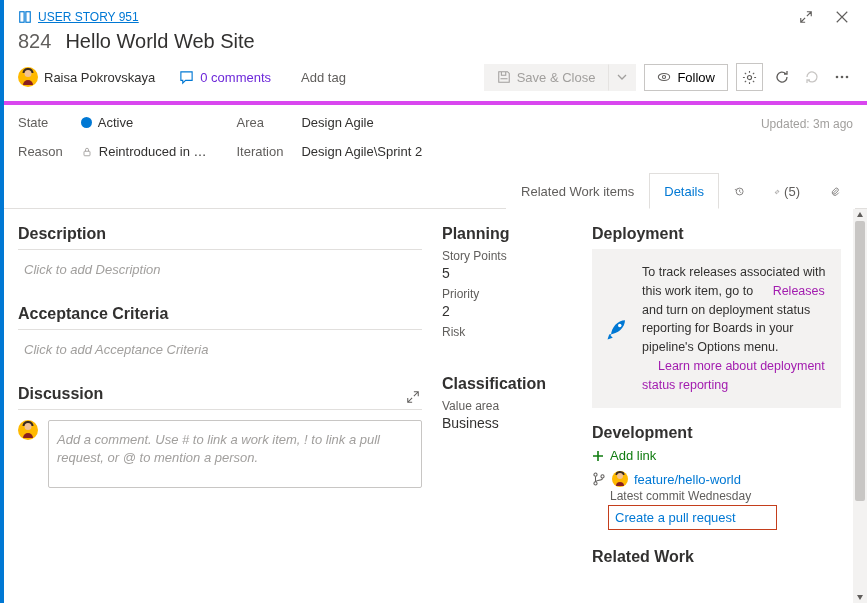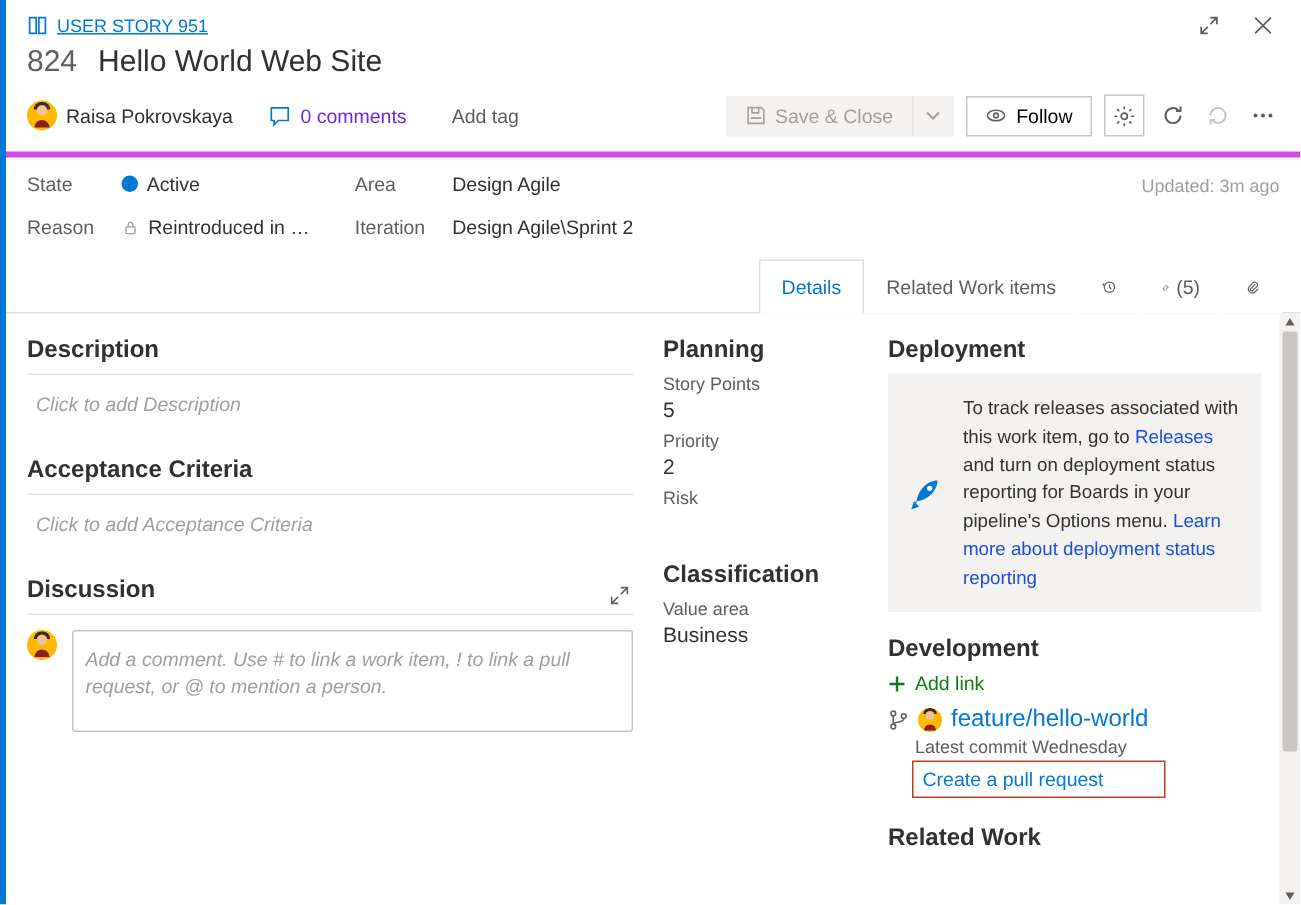--- a/index.html
+++ b/index.html
@@ -60,24 +60,24 @@
   .scrollbar::after { bottom:3px; border-top:5px solid #605e5c; }
   h3.section { font-size:16px; font-weight:600; margin-bottom:6px; }
   .divider { border:none; border-top:1px solid #e1dfdd; margin-bottom:10px; }
   .placeholder { color:#a19f9d; font-style:italic; padding:2px 0 28px 6px; font-size:13px; }
   .discussion-head { display:flex; align-items:center; justify-content:space-between; }
   .comment-box { display:flex; gap:10px; margin-top:4px; }
   .comment-input { flex:1; border:1px solid #c8c6c4; border-radius:2px; padding:10px 8px; min-height:68px; color:#a19f9d; font-style:italic; font-size:13px; line-height:1.4; }
   .mini-label { color:#605e5c; font-size:12px; margin-bottom:2px; margin-top:6px; }
   .mini-val { font-size:14px; margin-bottom:6px; }
   .deploy-box { background:#f3f2f1; padding:14px 12px 14px 12px; font-size:12.5px; color:#323130; display:flex; gap:10px; line-height:1.5; }
-  .deploy-box a { color:#1d4ed8; text-decoration:none; }
+  .deploy-box a { color:#a21caf; text-decoration:none;margin-left:16px; }
   .rocket { width:28px; height:28px; flex-shrink:0; align-self:center; }
   .add-link { color:#107c10; display:flex; align-items:center; gap:6px; cursor:pointer; font-size:13px; margin:6px 0 8px 0; }
-  .dev-branch { display:flex; align-items:center; gap:6px; font-size:16px; }
+  .dev-branch { display:flex; align-items:center; gap:6px; font-size:13px; }
   .dev-branch a { color:#0078d4; text-decoration:none; }
   .dev-meta { color:#605e5c; font-size:12px; margin:2px 0 2px 18px; }
   .pr-box { border:1.5px solid #c43e1c; padding: 4px 40px 4px 6px; display:inline-block; margin-left:16px; }
   .pr-box a { color:#0078d4; text-decoration:none; font-size:13px; }
   .small-avatar { width:16px; height:16px; border-radius:50%; background:#ffb900; position:relative; overflow:hidden; }
   .small-avatar::before { content:""; position:absolute; bottom:1px; left:50%; transform:translateX(-50%); width:8px; height:4px; background:#8a1f1f; border-radius:4px 4px 0 0; }
   .small-avatar::after { content:""; position:absolute; top:2px; left:50%; transform:translateX(-50%); width:6px; height:6px; background:#f1c295; border-radius:50%; }
   .small-avatar .hair { position:absolute; top:0; left:50%; transform:translateX(-50%); width:9px; height:4px; background:#3b2b20; border-radius:5px 5px 0 0; }
   svg { display:block; }
 </style>
@@ -204,22 +204,22 @@
         </span>
       <span class="field-label">Iteration</span>
       <span class="field-val">
           <span>Design Agile\Sprint 2</span>
         </span>
     </div>
     <span class="updated">Updated: 3m ago</span>
   </div>
 
   <div class="tab-row">
+    <div class="tab">Related Work items</div>
     <div class="tab active">Details</div>
-    <div class="tab">Related Work items</div>
     <div class="tab tab-icon">
       <svg width="15" height="15" viewBox="0 0 16 16">
           <circle cx="9" cy="8" r="5.5" fill="none" stroke="#605e5c" stroke-width="1.2"></circle>
           <path d="M9 5 v3 l2 2 M2 5 l1.5 1.5 M2 5 l1.5 -1" fill="none" stroke="#605e5c" stroke-width="1.2"></path>
         </svg>
     </div>
     <div class="tab tab-icon" style="width:56px;">
       <svg width="14" height="14" viewBox="0 0 16 16">
           <path d="M6 10 a3 3 0 0 1 0-4 l2-2 a3 3 0 0 1 4 4 M10 6 a3 3 0 0 1 0 4 l-2 2 a3 3 0 0 1 -4 -4" fill="none" stroke="#605e5c" stroke-width="1.2"></path>
         </svg>

